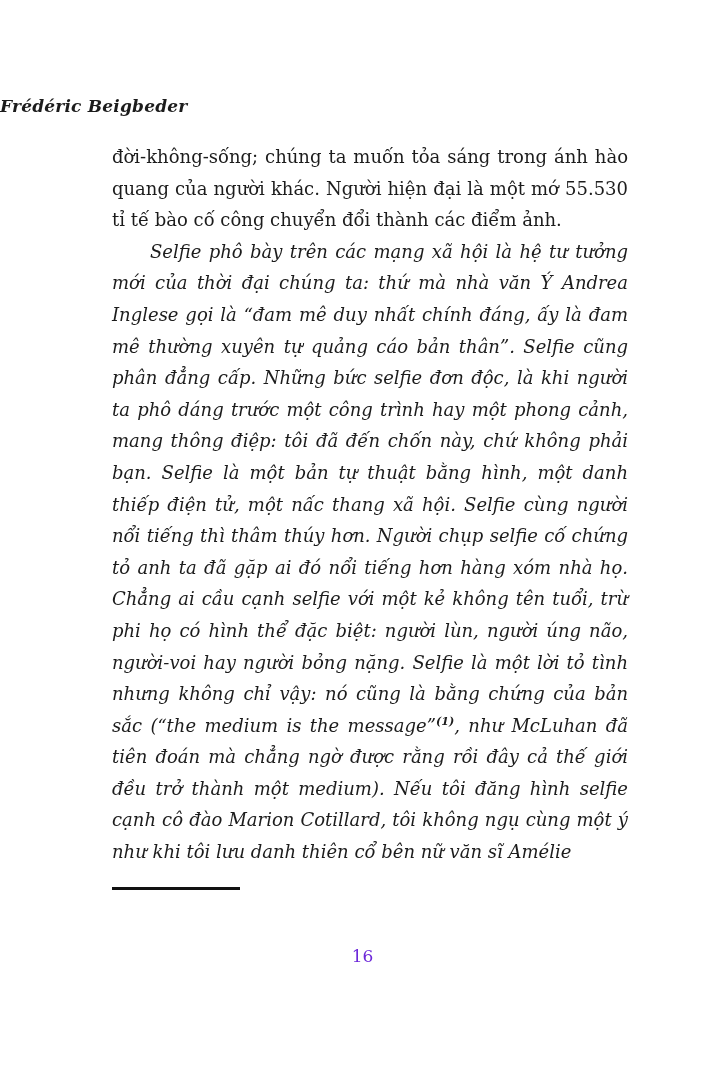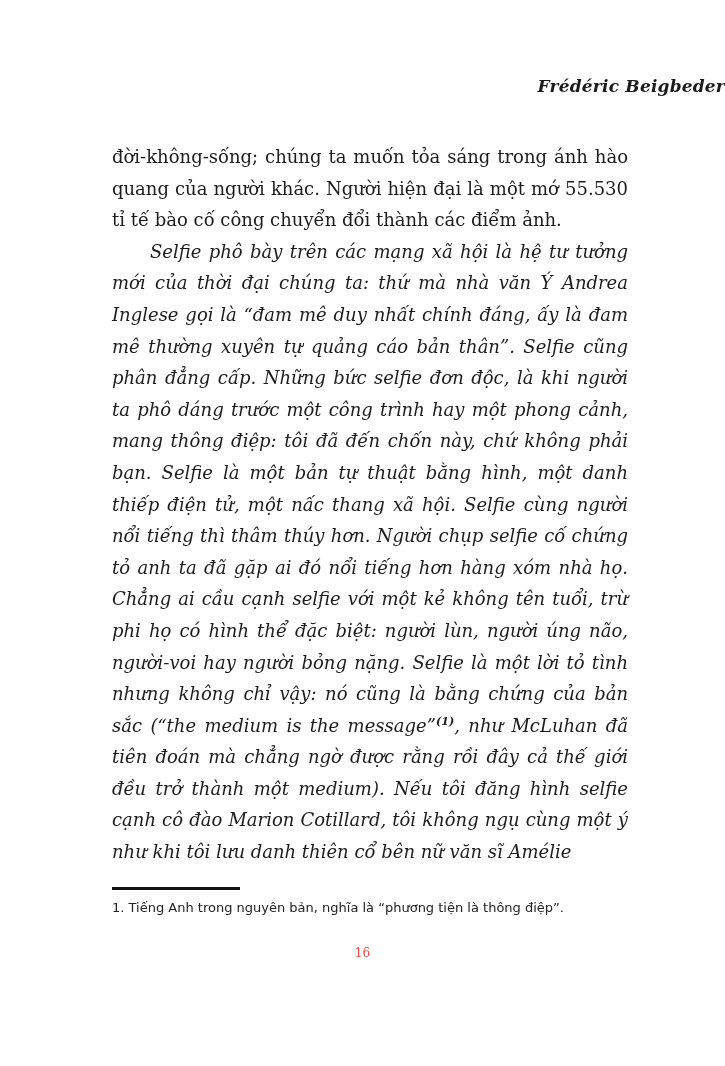--- a/index.html
+++ b/index.html
@@ -11,24 +11,24 @@
     position: relative;
     width: 725px;
     height: 1066px;
     background: #ffffff;
     font-family: "DejaVu Serif", serif;
     color: #1c1c1c;
     overflow: hidden;
   }
   .running-header {
     position: absolute;
-    top: 76px;
+    top: 96px;
     left: 0;
     width: 100%;
-    text-align: right;
+    text-align: left;
     font-style: italic;
     font-weight: bold;
     font-size: 17px;
     letter-spacing: 0.2px;
   }
   .body-text {
     position: absolute;
     top: 141px;
     left: 112px;
     width: 516px;
@@ -66,35 +66,34 @@
     font-size: 13px;
     line-height: 18px;
     color: #222222;
   }
   .page-number {
     position: absolute;
     top: 946px;
     left: 0;
     width: 100%;
     text-align: center;
-    font-size: 12px;
-    color: #ef4444;
+    font-size: 17px;
+    color: #6d28d9;
   }
 </style>
 </head>
 <body>
 
 <div class="page">
 
   <div class="running-header">Frédéric Beigbeder</div>
 
   <div class="body-text">
     <p class="para">đời-không-sống; chúng ta muốn tỏa sáng trong ánh hào quang của người khác. Người hiện đại là một mớ 55.530 tỉ tế bào cố công chuyển đổi thành các điểm ảnh.</p>
     <p class="para indent"><span>Selfie phô bày trên các mạng xã hội là hệ tư tưởng mới của thời đại chúng ta: thứ mà nhà văn Ý Andrea Inglese gọi là “đam mê duy nhất chính đáng, ấy là đam mê thường xuyên tự quảng cáo bản thân”. Selfie cũng phân đẳng cấp. Những bức selfie đơn độc, là khi người ta phô dáng trước một công trình hay một phong cảnh, mang thông điệp: tôi đã đến chốn này, chứ không phải bạn. Selfie là một bản tự thuật bằng hình, một danh thiếp điện tử, một nấc thang xã hội. Selfie cùng người nổi tiếng thì thâm thúy hơn. Người chụp selfie cố chứng tỏ anh ta đã gặp ai đó nổi tiếng hơn hàng xóm nhà họ. Chẳng ai cầu cạnh selfie với một kẻ không tên tuổi, trừ phi họ có hình thể đặc biệt: người lùn, người úng não, người-voi hay người bỏng nặng. Selfie là một lời tỏ tình nhưng không chỉ vậy: nó cũng là bằng chứng của bản sắc (“the medium is the message”</span><sup class="fn-ref">(1)</sup><span>, như McLuhan đã tiên đoán mà chẳng ngờ được rằng rồi đây cả thế giới đều trở thành một medium). Nếu tôi đăng hình selfie cạnh cô đào Marion Cotillard, tôi không ngụ cùng một ý như khi tôi lưu danh thiên cổ bên nữ văn sĩ Amélie</span></p>
   </div>
 
   <div class="footnote-rule"></div>
 
-  <div class="footnote">1. Tiếng Anh trong nguyên bản, nghĩa là “phương tiện là thông điệp”.</div>
 
   <div class="page-number">16</div>
 
 </div>
 
 </body></html>

